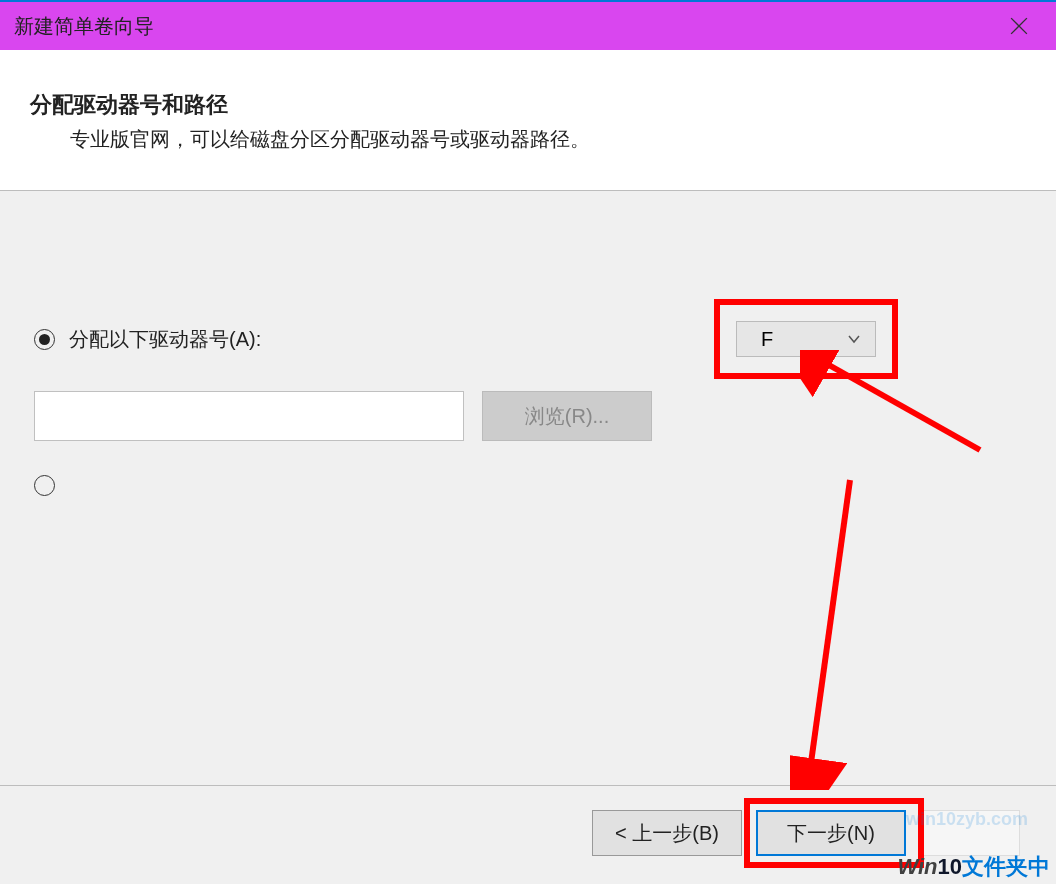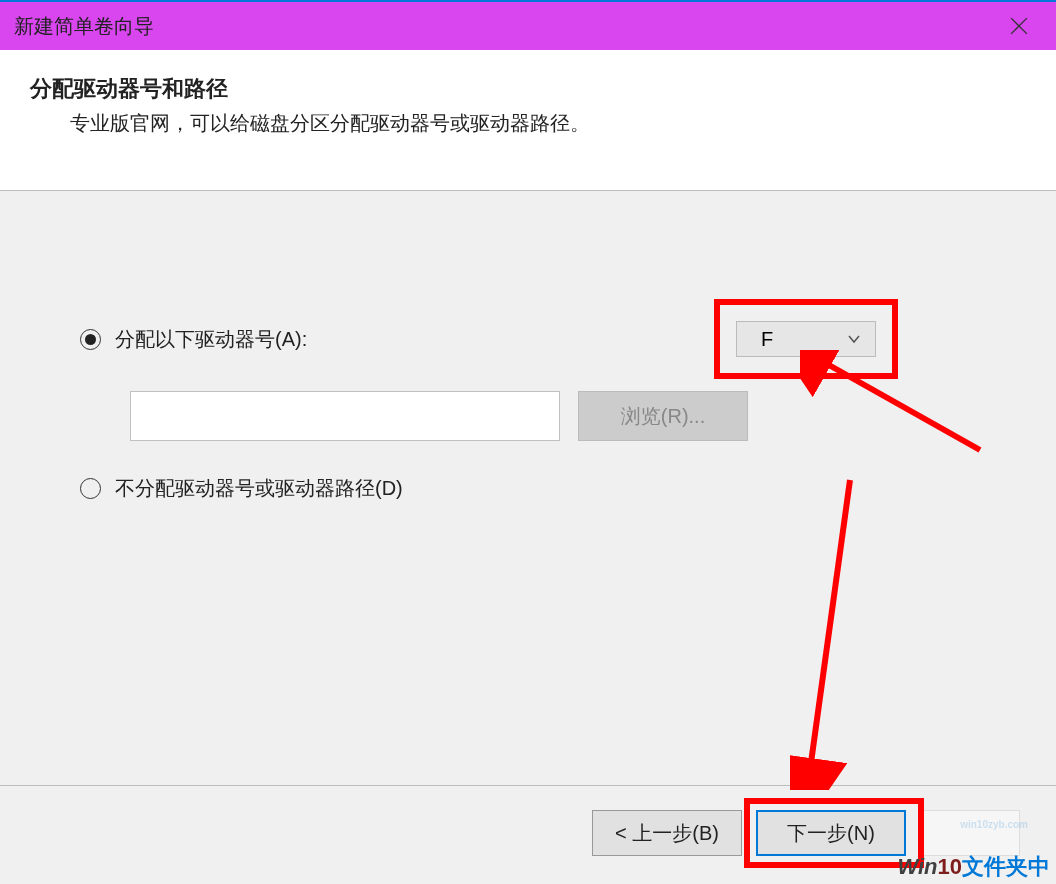--- a/index.html
+++ b/index.html
@@ -48,42 +48,42 @@
     position: absolute;
     top: 60px;
     left: 0; right: 0;
     padding: 14px 30px 30px 30px;
     background: #fff;
   }
   .header-title {
     font-size: 22px;
     font-weight: 700;
     color: #222;
-    margin: 0 0 6px 0;
+    margin: 16px 0 6px 0;
   }
   .header-subtitle {
     font-size: 20px;
     color: #222;
     font-weight: 400;
     margin-left: 40px;
   }
   .header-divider {
     position: absolute;
     top: 190px;
     left: 0; right: 0;
     height: 1px;
     background: #bdbdbd;
   }
   .content-area {
     position: absolute;
     top: 191px;
     left: 0; right: 0;
     bottom: 98px;
     background: #f0f0f0;
-    padding: 130px 80px 0 80px;
+    padding: 130px 80px 0 34px;
   }
   .radio-row {
     display: flex;
     align-items: center;
     margin-bottom: 34px;
   }
   .radio-row.wide { justify-content: space-between; }
   .radio {
     width: 21px;
     height: 21px;
@@ -131,21 +131,20 @@
     font-size: 20px;
     cursor: pointer;
   }
   .drive-select .val { font-size: 20px; }
   .chevron-down {
     width: 14px; height: 14px;
   }
   .ntfs-row {
     display: flex;
     align-items: flex-start;
-    margin-left: 50px;
     margin-top: 8px;
     margin-bottom: 34px;
     gap: 18px;
   }
   .folder-input {
     width: 430px;
     height: 50px;
     background: #fff;
     border: 1px solid #c0c0c0;
   }
@@ -234,34 +233,34 @@
     top: 470px;
     left: 790px;
     width: 80px;
     height: 320px;
   }
   .watermark-1 {
     position: absolute;
     right: 28px;
     bottom: 54px;
     color: rgba(0, 120, 215, 0.18);
-    font-size: 10px;
+    font-size: 18px;
     font-weight: 700;
     font-family: Arial, sans-serif;
     margin-left: 20px;
   }
   .watermark-2 {
     position: absolute;
     right: 6px;
     bottom: 2px;
     font-size: 22px;
     font-weight: 900;
   }
   .watermark-2 .w-blue { color: #404040; font-style: italic; }
-  .watermark-2 .w-digits { color: #7f1d1d; }
+  .watermark-2 .w-digits { color: #0f172a; }
   .watermark-2 .w-cn { color: #0078d7; }
 </style>
 </head>
 <body>
 
 <div class="top-blue-line"></div>
 
 <div class="titlebar">
   <div class="title">新建简单卷向导</div>
   <div class="close-btn">
@@ -297,21 +296,20 @@
   </div>
 
 
   <div class="ntfs-row">
     <div class="folder-input"></div>
     <div class="browse-btn">浏览(R)...</div>
   </div>
 
   <div class="radio-row" style="margin-top:10px;">
     <span class="radio"></span>
-    <span class="radio-label">不分配驱动器号或驱动器路径(D)</span>
   </div>
 
 </div>
 
 <div class="bottom-divider"></div>
 
 <div class="footer">
   <div class="footer-btn">&lt; 上一步(B)</div>
   <div class="footer-btn next-wrap">
     <div class="next-highlight"></div>

